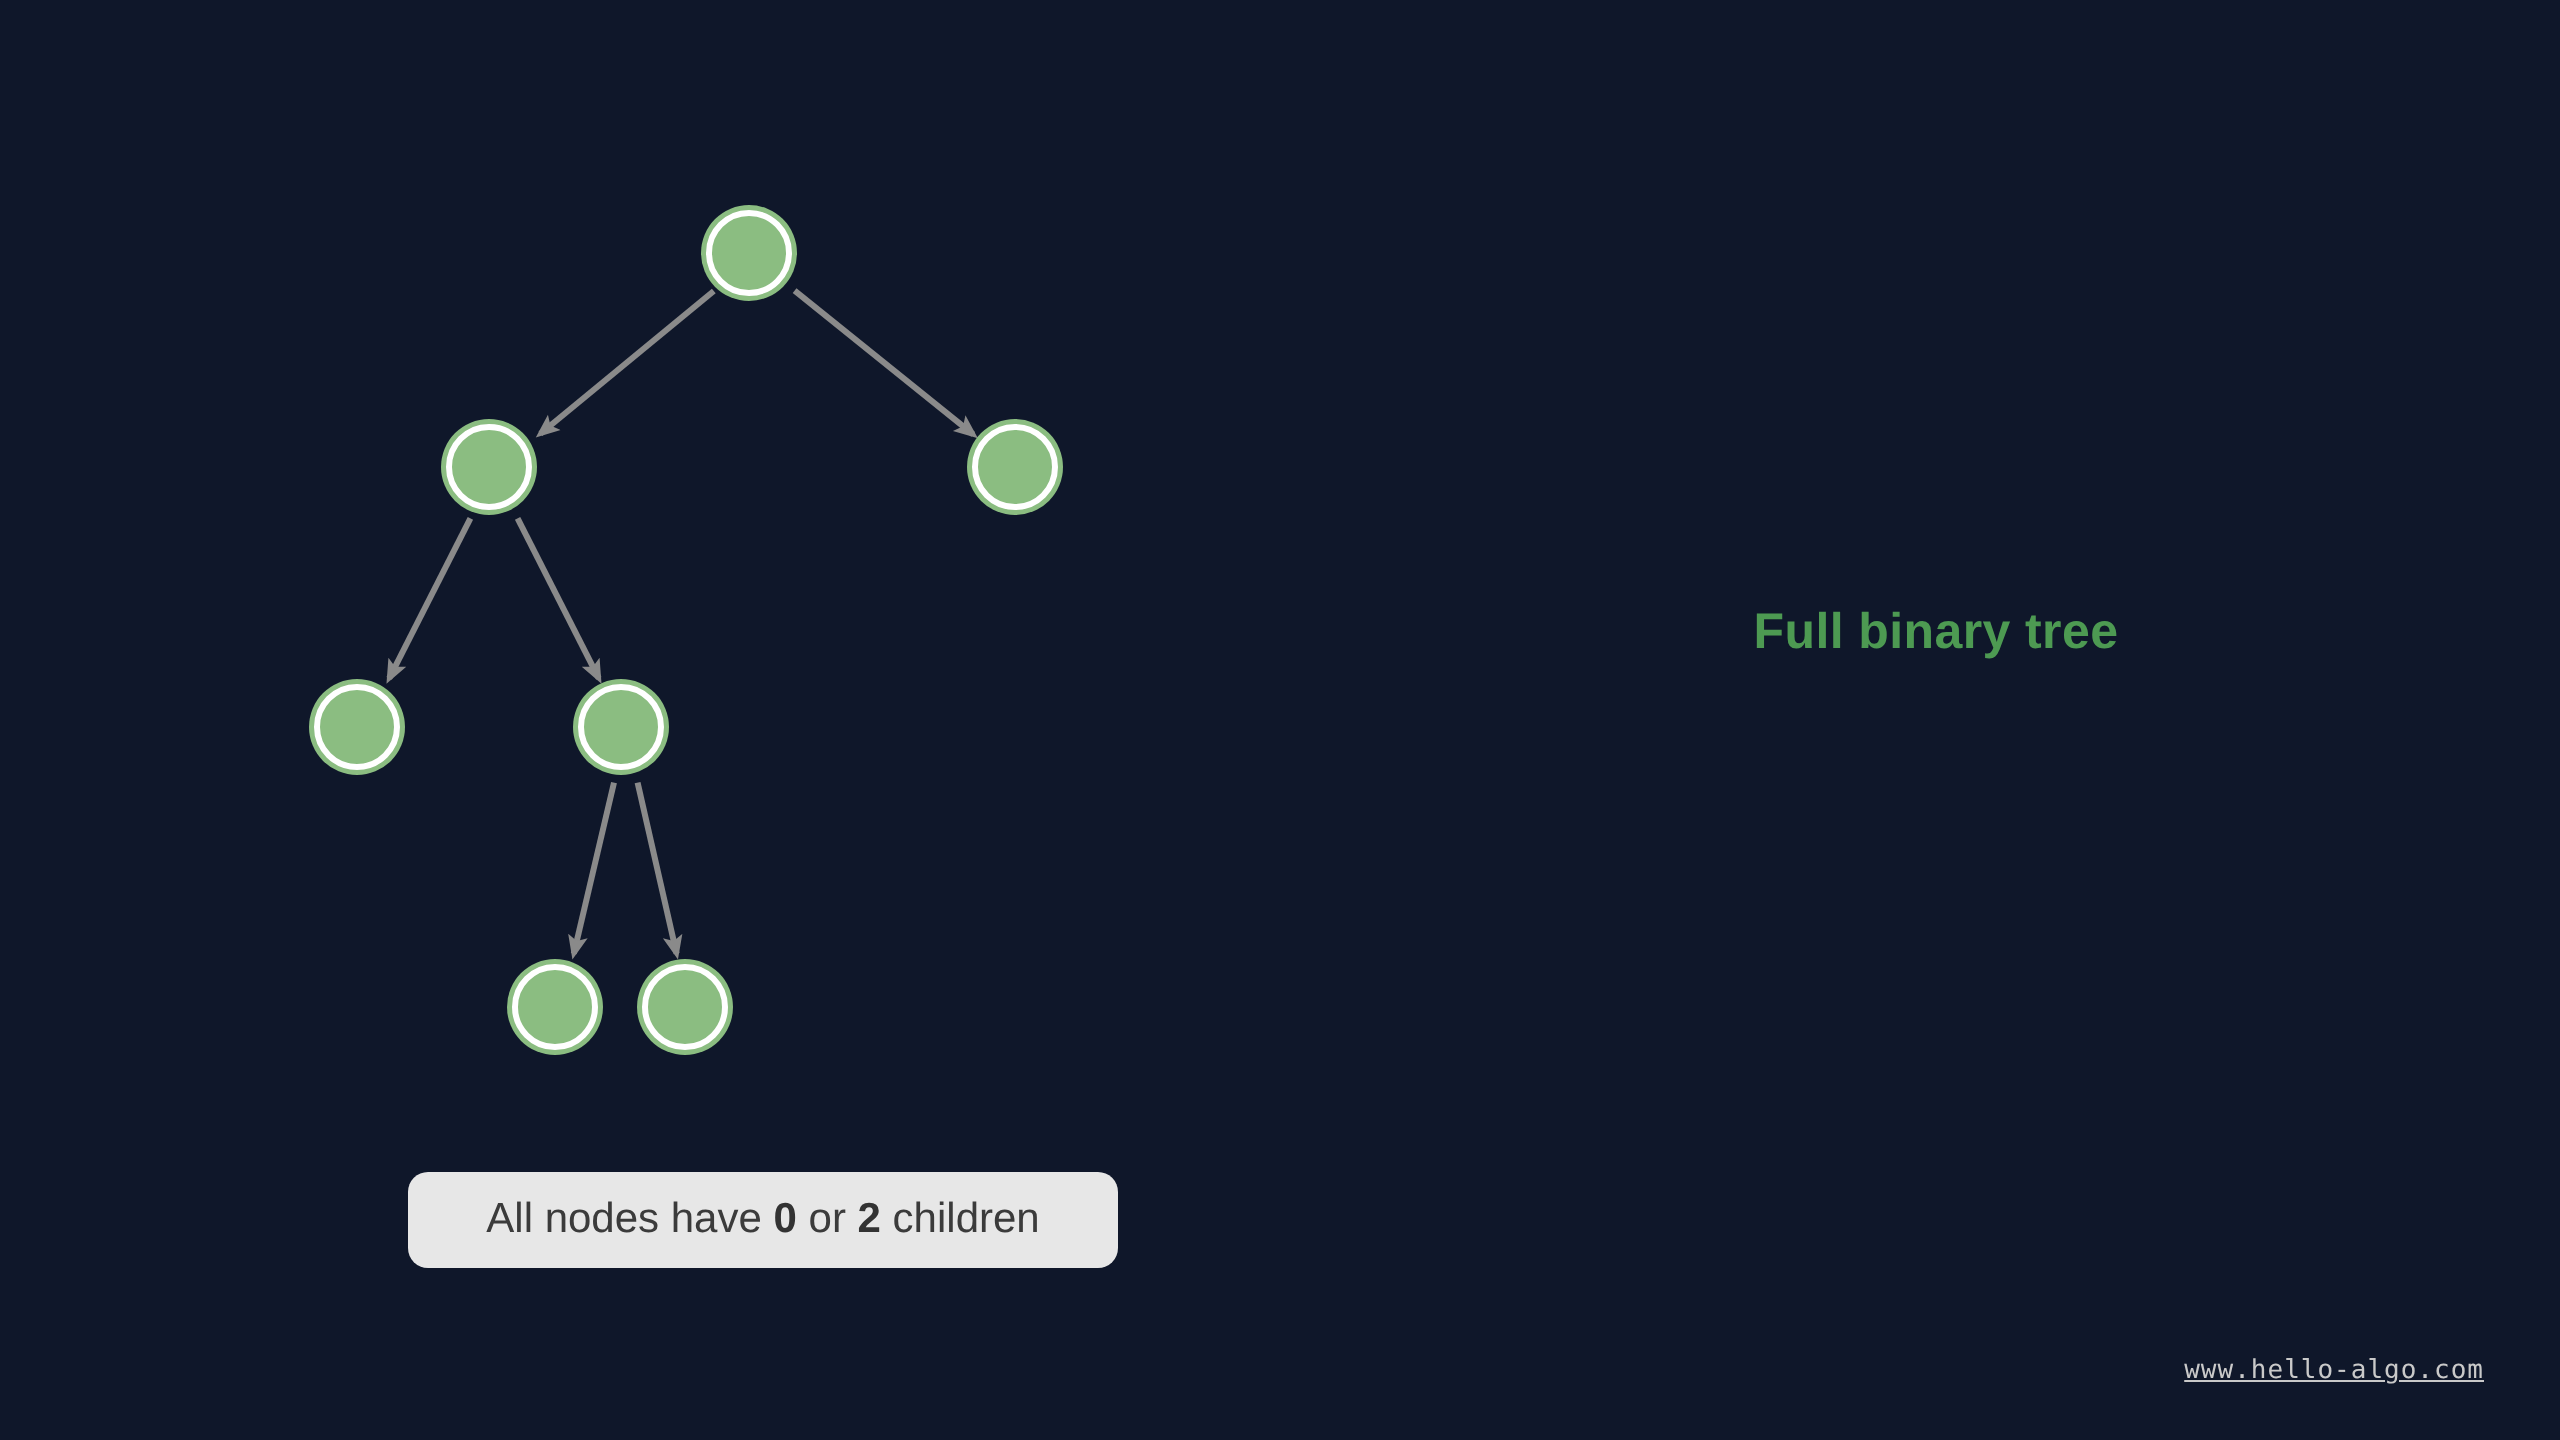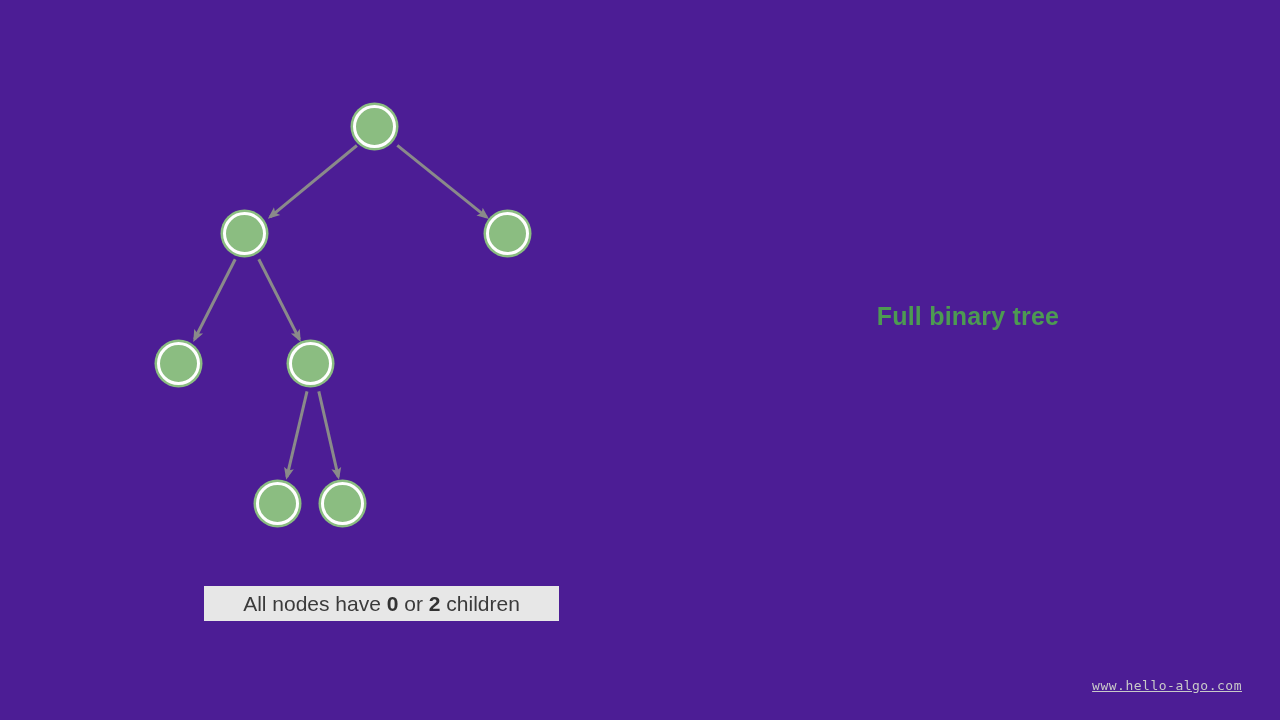--- a/index.html
+++ b/index.html
@@ -8,21 +8,21 @@
     background: #ffffff;
     width: 1280px;
     height: 720px;
     overflow: hidden;
     font-family: "Liberation Sans", sans-serif;
   }
   .stage {
     position: relative;
     width: 1280px;
     height: 720px;
-    background: #4c1d95;
+    background: #0f172a;
   }
   svg.edges {
     position: absolute;
     left: 0;
     top: 0;
     width: 1280px;
     height: 720px;
     pointer-events: none;
   }
   .nodes-layer {
@@ -50,23 +50,23 @@
     font-size: 25px;
     font-weight: bold;
     color: #4D9A52;
     letter-spacing: 0.2px;
   }
   .caption-box {
     position: absolute;
     left: 204px;
     top: 586px;
     width: 355px;
-    height: 35px;
+    height: 48px;
     background: #E7E7E7;
-    border-radius: 0;
+    border-radius: 10px;
     display: flex;
     align-items: center;
     justify-content: center;
     font-size: 21px;
     color: #3B3B3B;
     white-space: pre;
   }
   .caption-box b {
     font-weight: bold;
     color: #333333;

